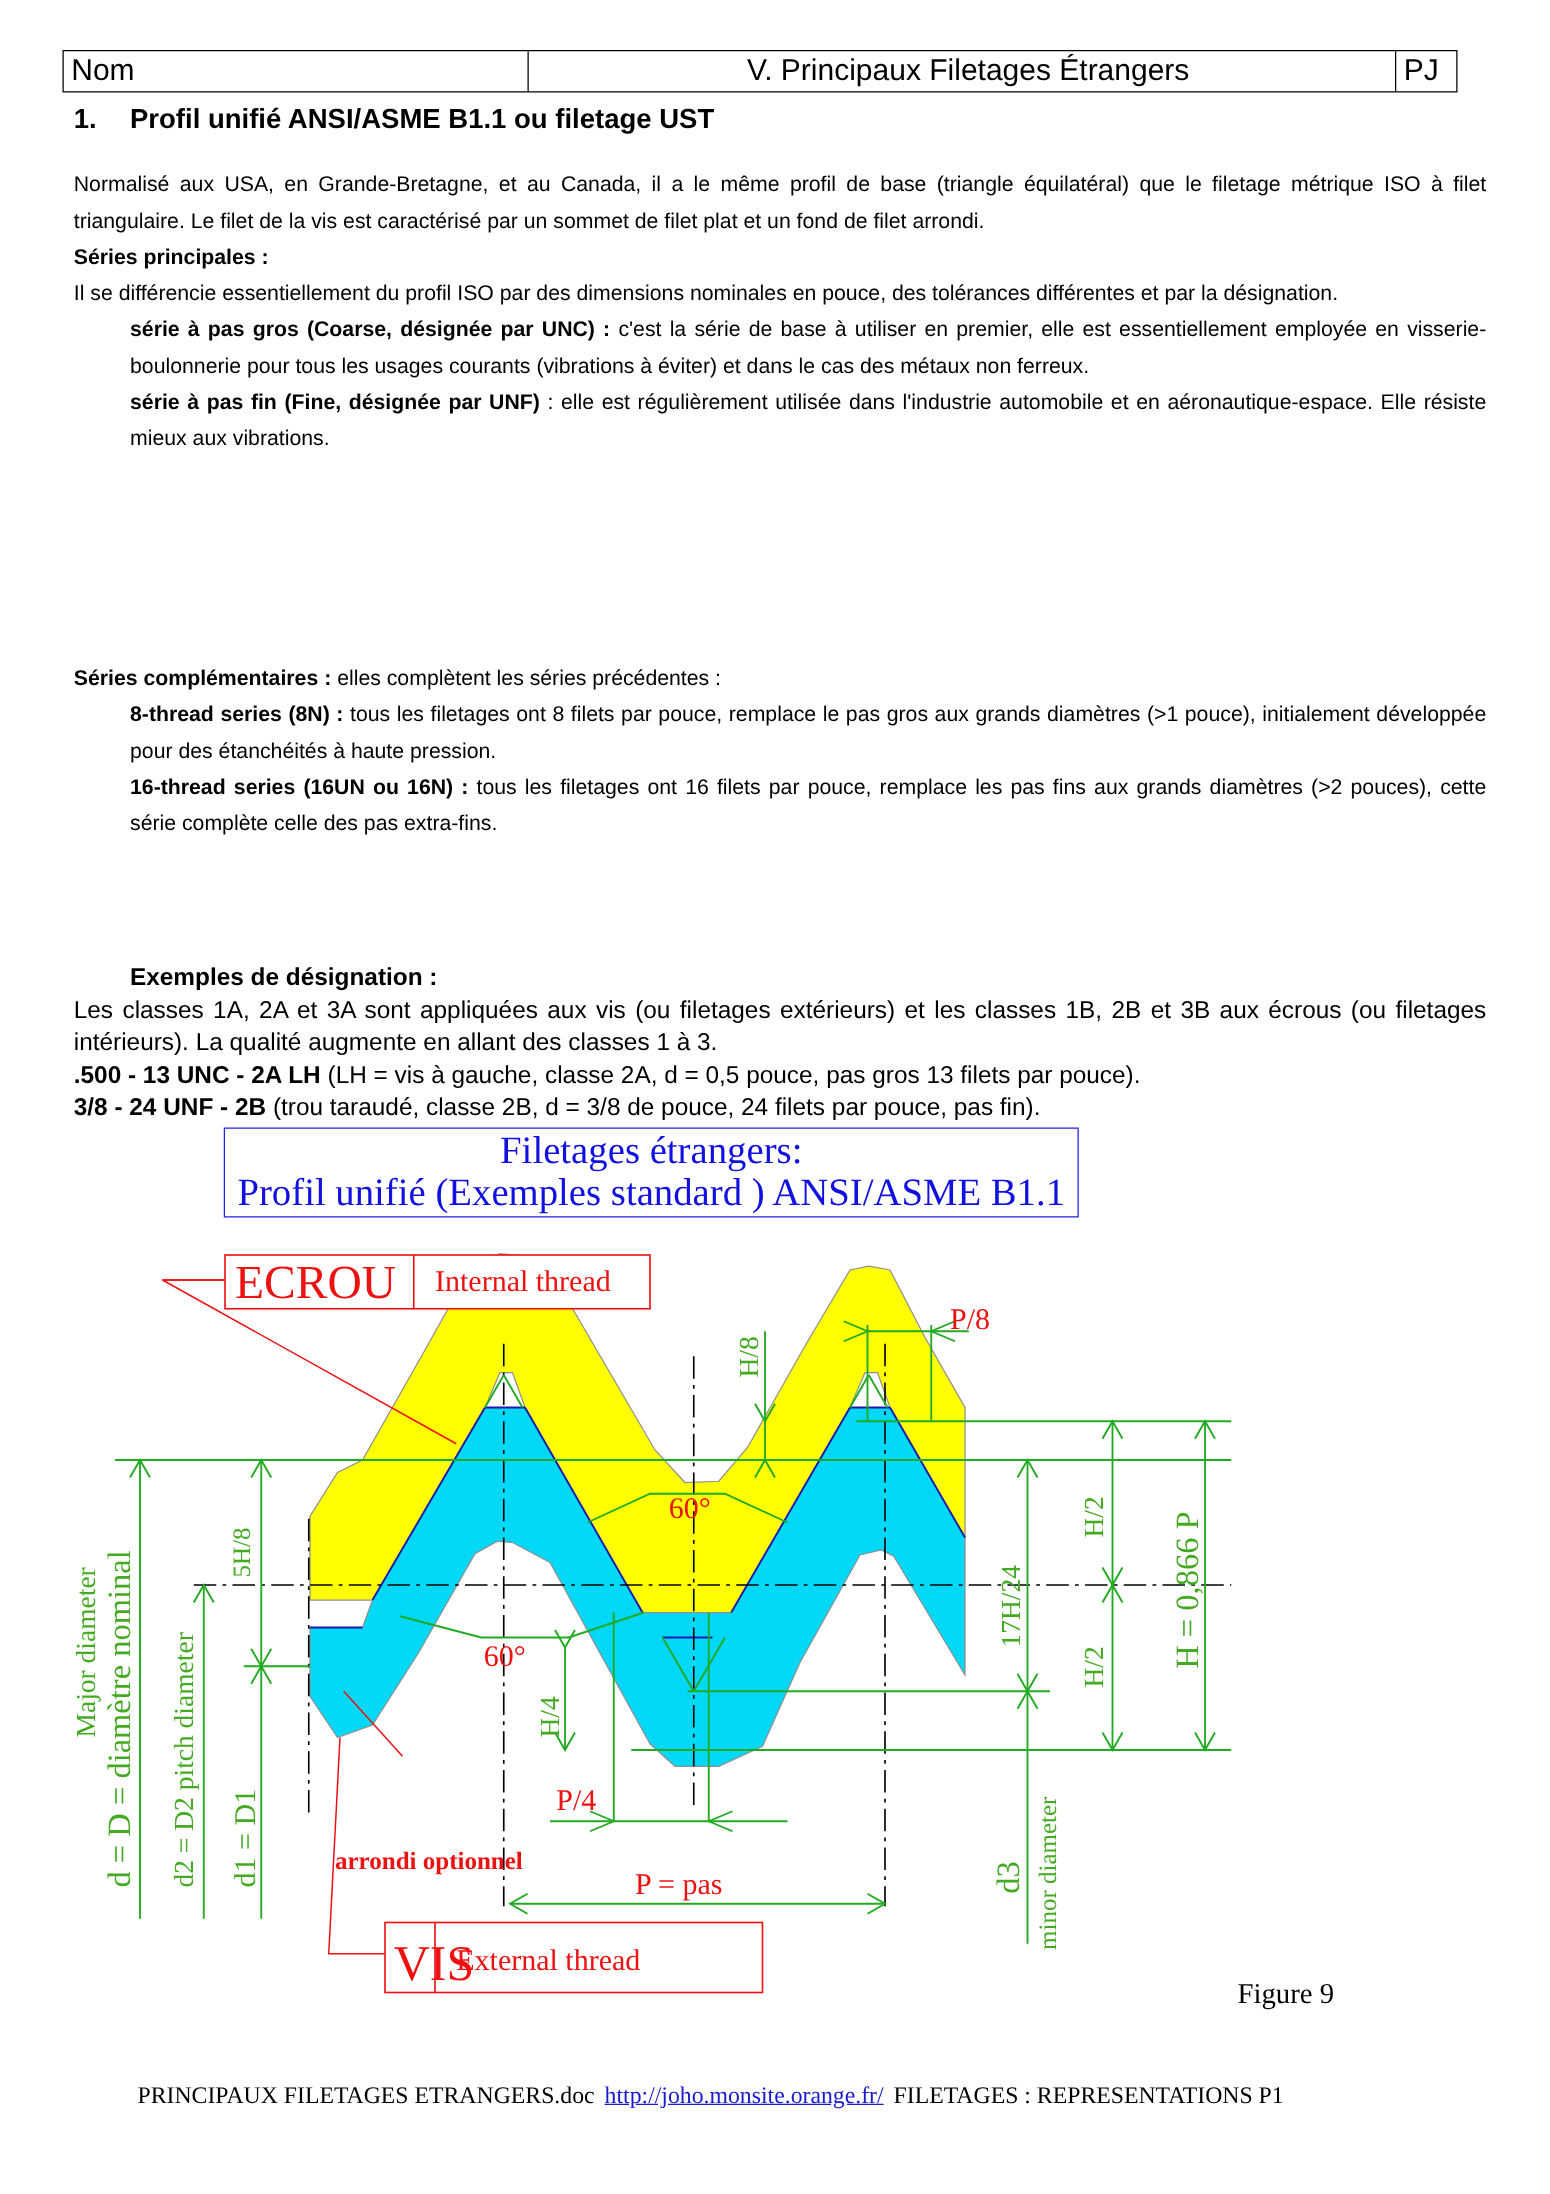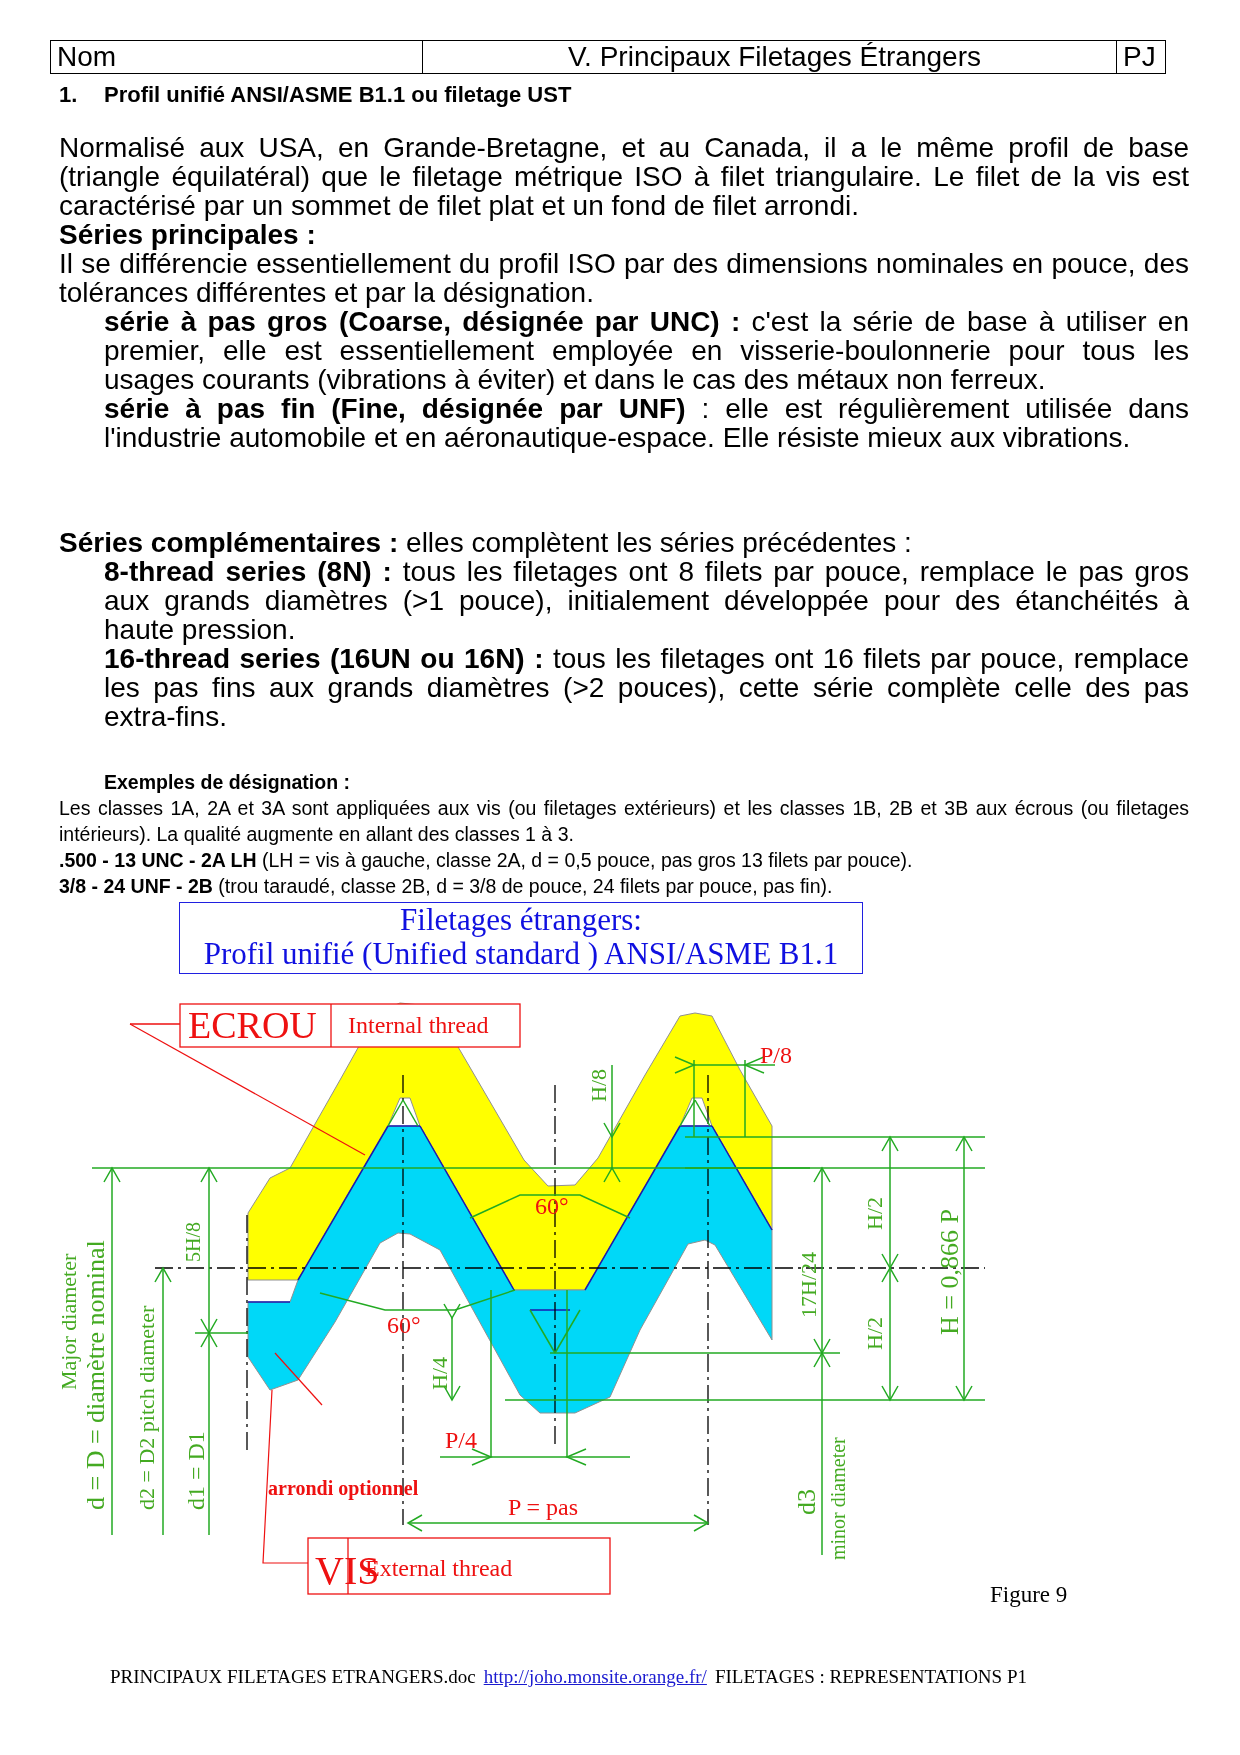--- a/index.html
+++ b/index.html
@@ -1,26 +1,26 @@
 <!DOCTYPE html>
 <html><head>
 <meta charset="utf-8">
 <style>
   html, body { margin: 0; padding: 0; background: #ffffff; }
   body { width: 1240px; height: 1755px; position: relative; overflow: hidden;
          font-family: "Liberation Sans", sans-serif; color: #000; }
   .hdr { position: absolute; left: 50px; top: 40px; width: 1116px; height: 34px;
          display: flex; border: 1px solid #000; box-sizing: border-box; }
-  .hdr div { font-size: 28px; line-height: 32px; box-sizing: border-box; }
+  .hdr div { font-size: 24px; line-height: 32px; box-sizing: border-box; }
   .hdr .c1 { width: 372px; border-right: 1px solid #000; padding-left: 6px; }
   .hdr .c2 { width: 694px; border-right: 1px solid #000; text-align: center; padding-left: 10px; }
   .hdr .c3 { flex: 1; padding-left: 6px; }
   .h1 { position: absolute; left: 59px; top: 82px; font-size: 22px; font-weight: bold; }
   .h1 .num { display: inline-block; width: 45px; }
-  .body { position: absolute; left: 59px; width: 1130px; font-size: 28px; line-height: 29px; }
+  .body { position: absolute; left: 59px; width: 1130px; font-size: 17px; line-height: 29px; }
   .p { text-align: justify; text-align-last: left; margin: 0; }
   .ind { padding-left: 45px; }
   b { font-weight: bold; }
   .small { font-size: 19.5px; line-height: 26px; }
   .fig-title { position: absolute; left: 179px; top: 902px; width: 684px; height: 72px;
                border: 1.5px solid #2020e0; box-sizing: border-box; text-align: center;
                font-family: "Liberation Serif", serif; color: #1010e0; font-size: 31px; line-height: 34px; }
   svg text { font-family: "Liberation Serif", serif; }
   .footer { position: absolute; left: 110px; top: 1666px; font-family: "Liberation Serif", serif; font-size: 19px; }
   .footer a { color: #1a1ad0; text-decoration: underline; margin: 0 8px; }
@@ -55,21 +55,21 @@
 
 <div class="body small" style="top:769px;">
   <p class="p ind"><b>Exemples de désignation :</b></p>
   <p class="p" style="margin-left:0">Les classes 1A, 2A et 3A sont appliquées aux vis (ou filetages extérieurs) et les classes 1B, 2B et 3B aux écrous (ou filetages intérieurs). La qualité augmente en allant des classes 1 à 3.</p>
   <p class="p"><b>.500 - 13 UNC - 2A LH</b><span> (LH = vis à gauche, classe 2A, d = 0,5 pouce, pas gros 13 filets par pouce).</span></p>
   <p class="p" style="text-align:right;"><b>3/8 - 24 UNF - 2B</b><span> (trou taraudé, classe 2B, d = 3/8 de pouce, 24 filets par pouce, pas fin).</span></p>
 </div>
 
 <div class="fig-title">
   <div>Filetages étrangers:</div>
-  <div>Profil unifié (Unified standard ) ANSI/ASME B1.1</div>
+  <div>Profil unifié (Exemples standard ) ANSI/ASME B1.1</div>
 </div>
 
 <svg width="1240" height="1755" viewBox="0 0 1240 1755" style="position:absolute;left:0;top:0;pointer-events:none;">
 
   <path d="M248,1213 L248,1280 L298,1280 L388,1126 L400,1098 L410,1098 L420,1126 L514,1290 L585,1290 L680,1126 L692,1098 L702,1098 L712,1126 L772,1230 L772,1126 L740,1070 L712,1016 L695,1013 L680,1016 L645,1075 L598,1158 L575,1185 L548,1186 L524,1160 L440,1016 L420,1005 L400,1003 L378,1012 L340,1080 L290,1168 L270,1178 Z" fill="#ffff00" stroke="#909090" stroke-width="1"></path>
 
   <path d="M248,1357 L248,1302 L290,1302 L298,1280 L388,1126 L420,1126 L514,1290 L585,1290 L680,1126 L712,1126 L772,1230 L772,1340 L745,1295 L715,1245 L705,1240 L688,1244 L640,1330 L610,1397 L575,1413 L540,1413 L520,1395 L440,1250 L410,1234 L398,1233 L380,1243 L335,1322 L298,1380 L270,1390 Z" fill="#00d8f8" stroke="#909090" stroke-width="1"></path>
 
   <g stroke="#1a1ab0" stroke-width="1.5" fill="none">
     <line x1="298" y1="1280" x2="388" y2="1126"></line>

